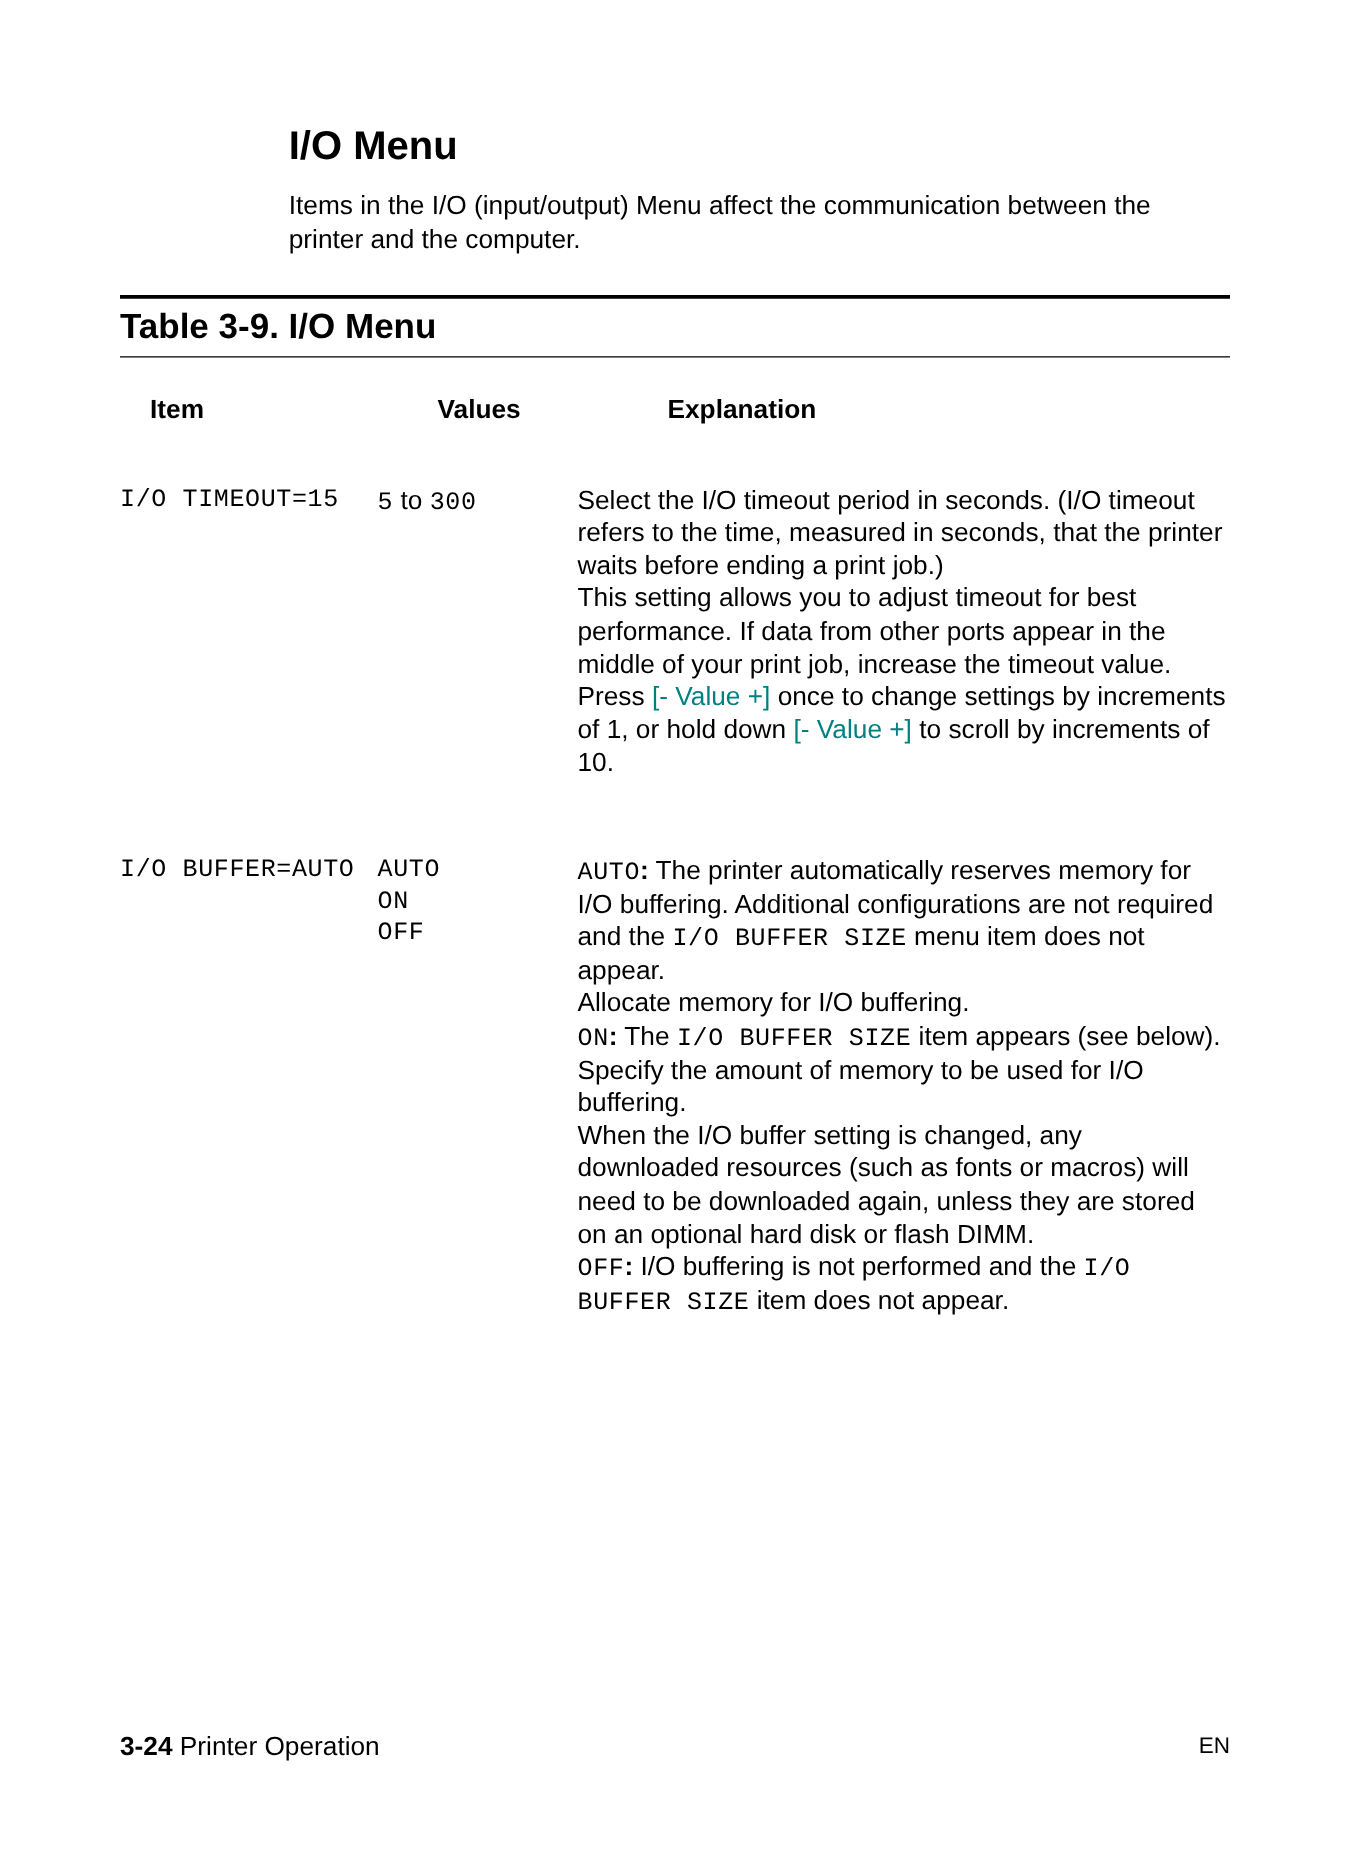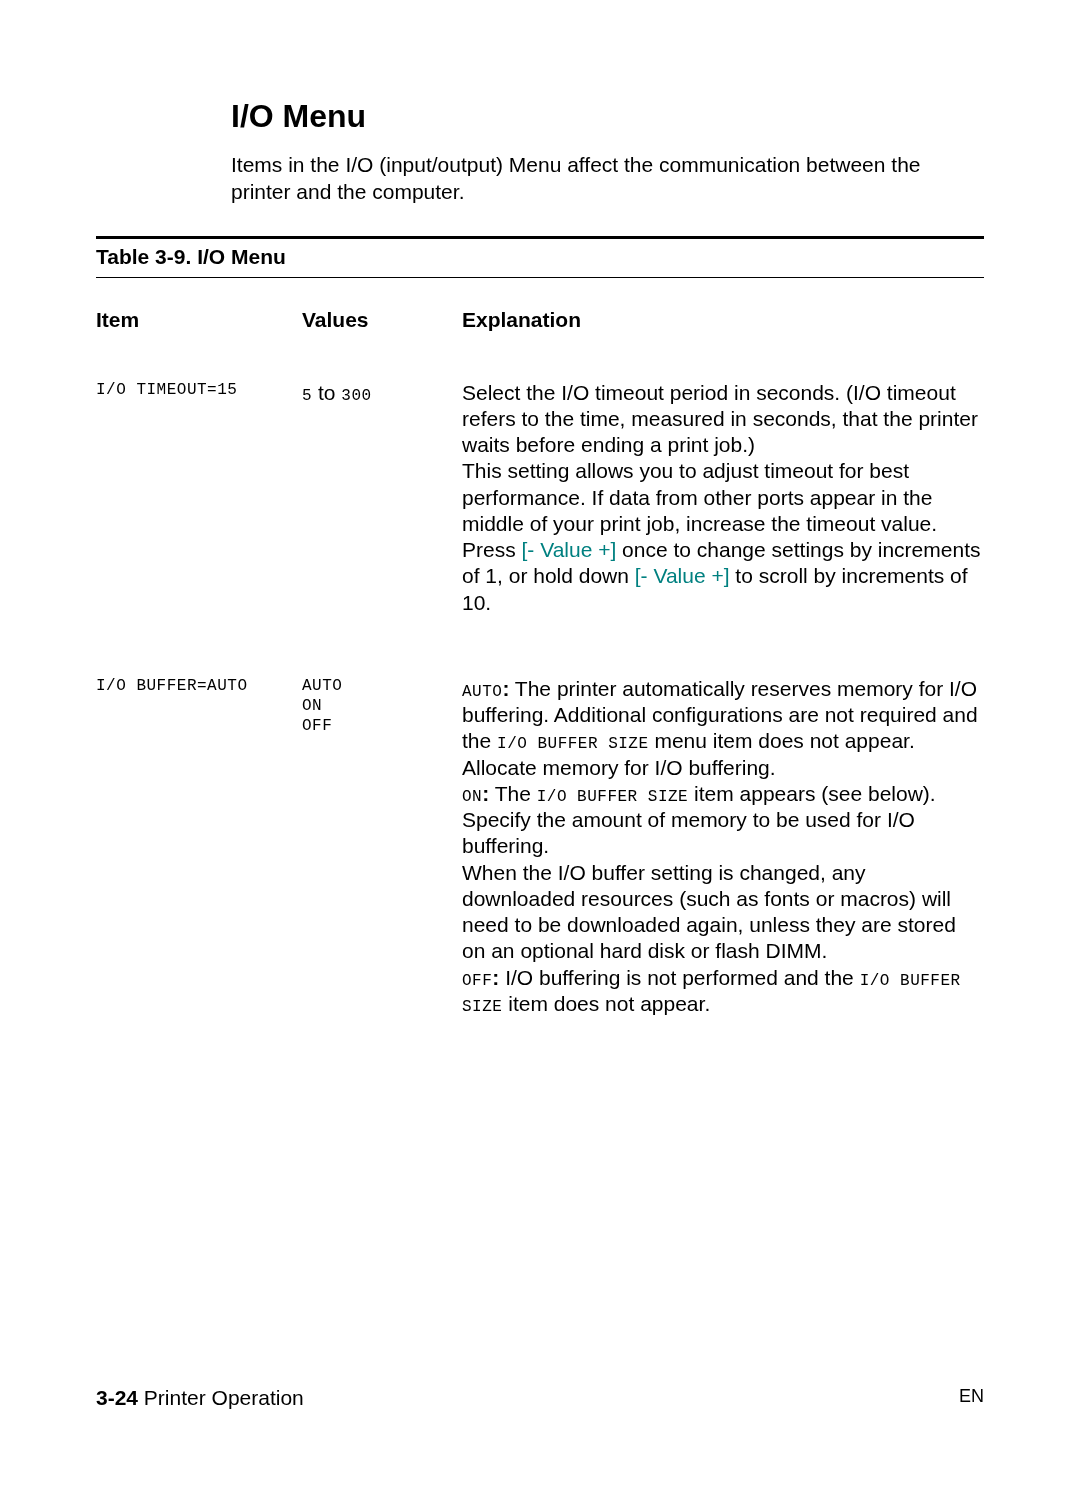--- a/index.html
+++ b/index.html
@@ -41,21 +41,21 @@
     margin: 0;
     width: 100%;
   }
   .rule-thin {
     border: none;
     border-top: 1.5px solid #000;
     margin: 0;
     width: 100%;
   }
   .table-caption {
-    font-size: 21px;
+    font-size: 28px;
     font-weight: 700;
     margin: 6px 0 8px 0;
   }
   .header-row {
     display: flex;
     padding: 30px 0 28px 0;
   }
   .col-item {
     width: 206px;
     flex-shrink: 0;
@@ -63,32 +63,33 @@
   .col-values {
     width: 160px;
     flex-shrink: 0;
   }
   .col-explanation {
     flex: 1;
   }
   .header-cell {
     font-size: 21px;
     font-weight: 700;
+    margin-left: 24px;
   }
   .data-row {
     display: flex;
     padding-top: 20px;
     padding-bottom: 40px;
     font-size: 21px;
     line-height: 1.25;
   }
   .mono {
     font-family: "Letter Gothic", "Andale Mono", "Courier New", monospace;
     letter-spacing: 0.5px;
-    font-size: 16px;
+    font-size: 20px;
   }
   .expl p {
     margin: 0;
   }
   .teal {
     color: #008080;
   }
   .footer {
     position: absolute;
     left: 96px;

